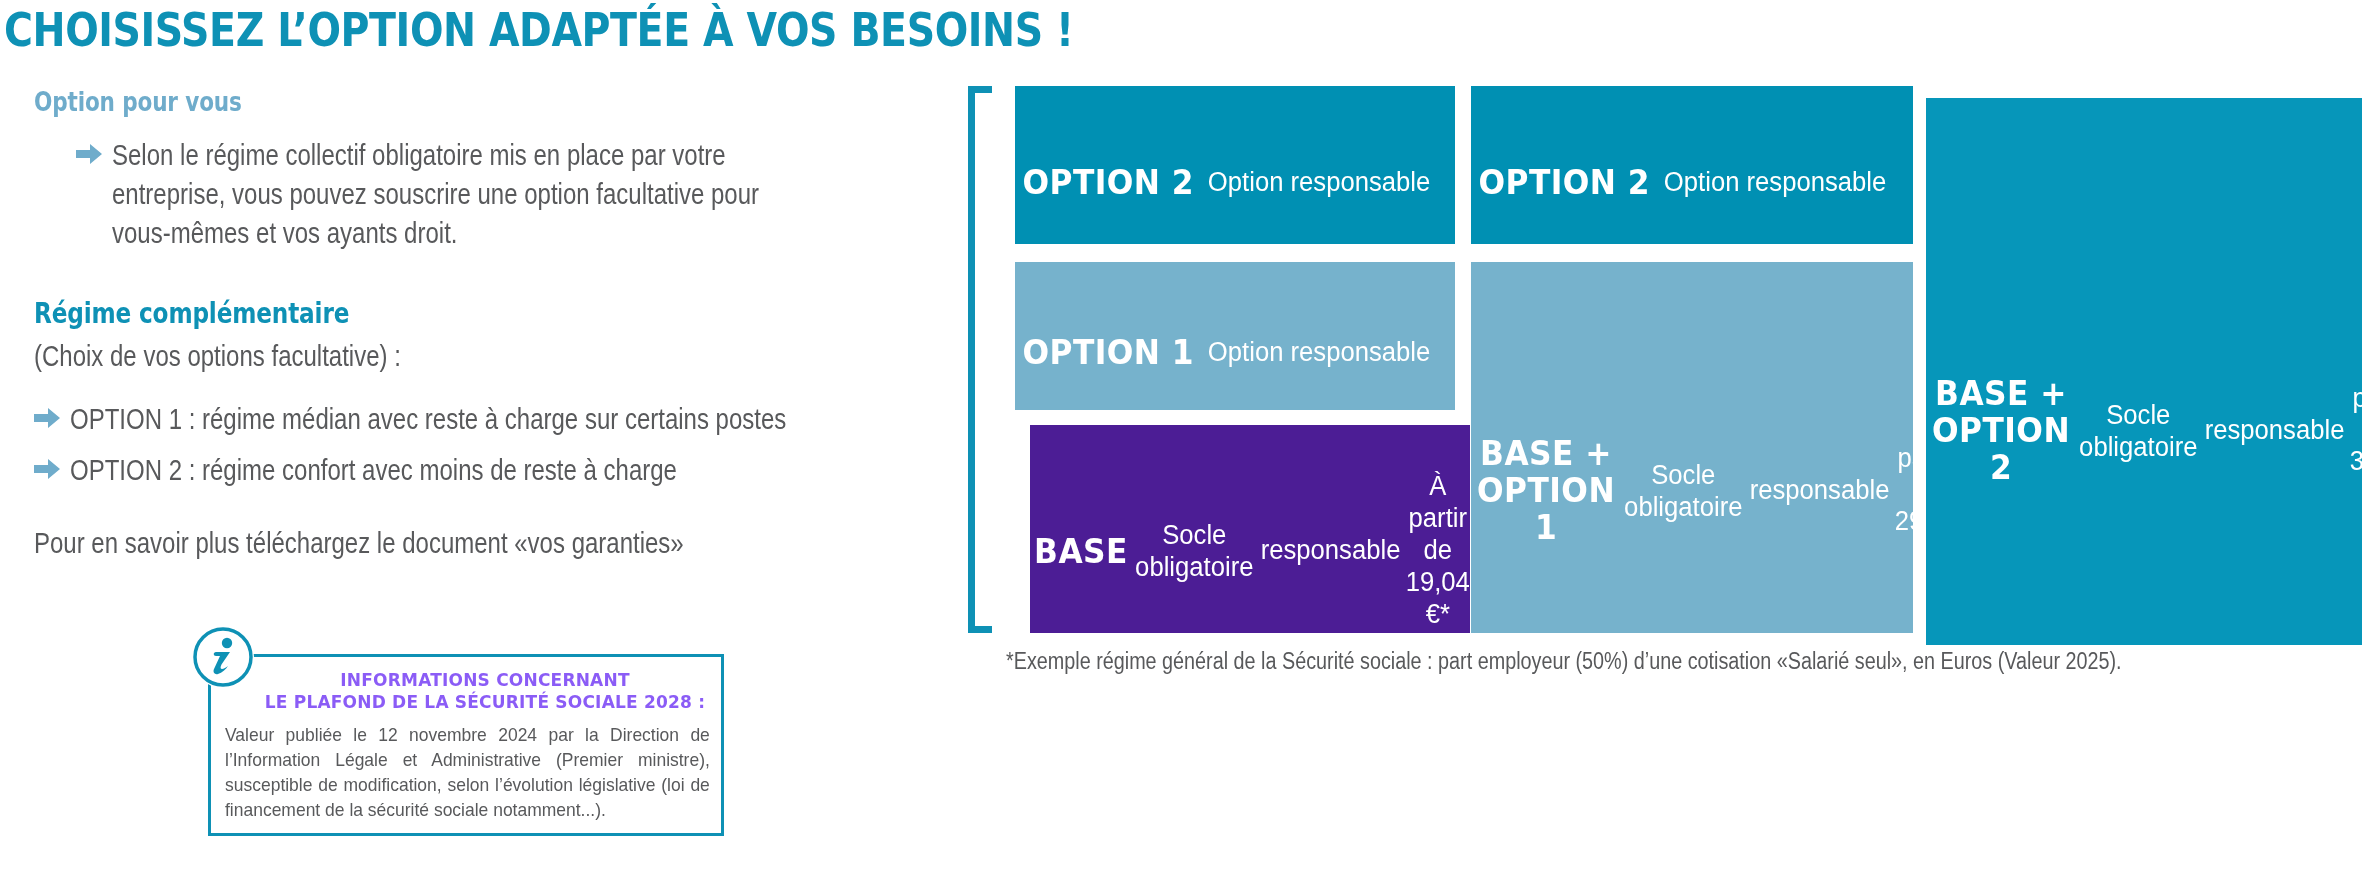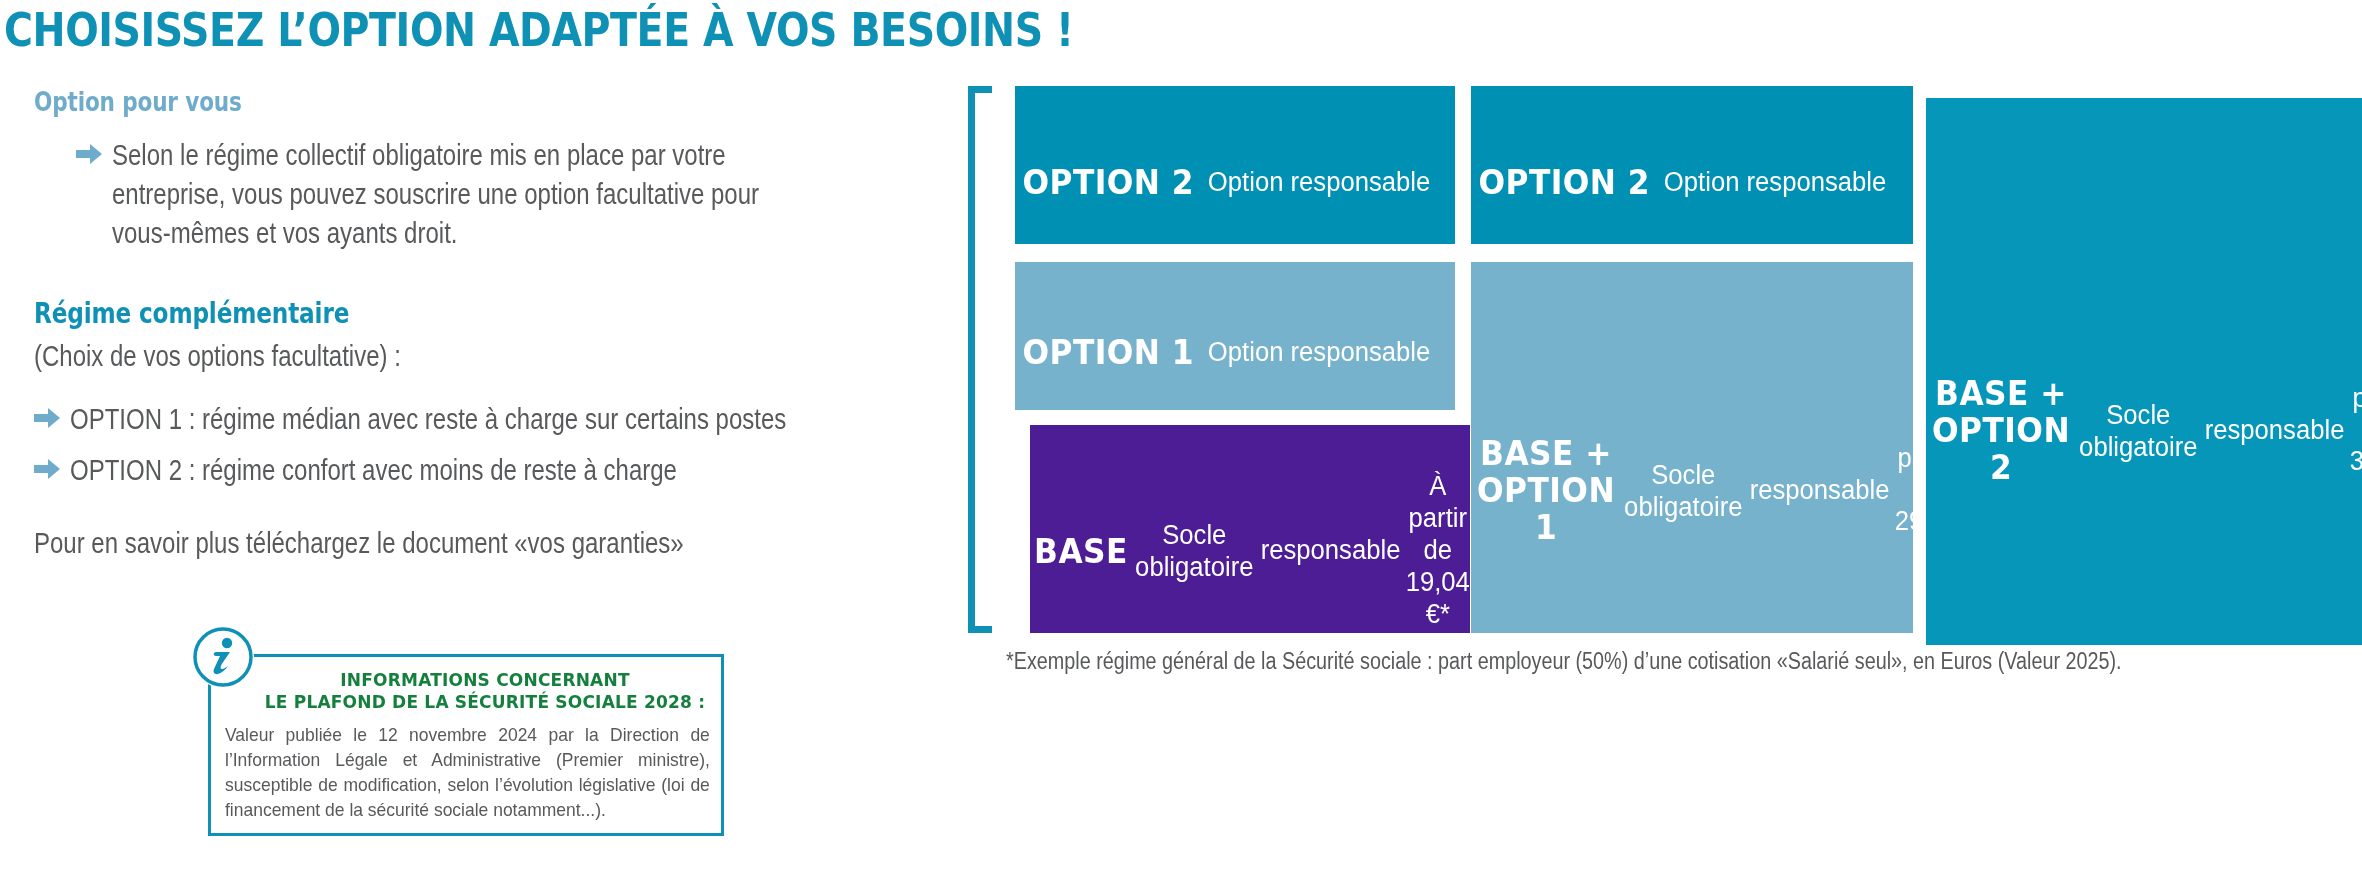--- a/index.html
+++ b/index.html
@@ -101,21 +101,21 @@
     position: absolute;
     left: 192px;
     top: 626px;
     width: 62px;
     height: 62px;
     z-index: 5;
     background: #ffffff;
     border-radius: 50%;
   }
   .info-title {
-    color: #15803d;
+    color: #8b5cf6;
     font-size: 17px;
     font-weight: bold;
     text-align: center;
     line-height: 1.30;
     font-family: "DejaVu Sans", sans-serif;
     letter-spacing: 0.2px;
     margin-left: 38px;
   }
   .info-title .line2 { display: block; }
   .info-body {

